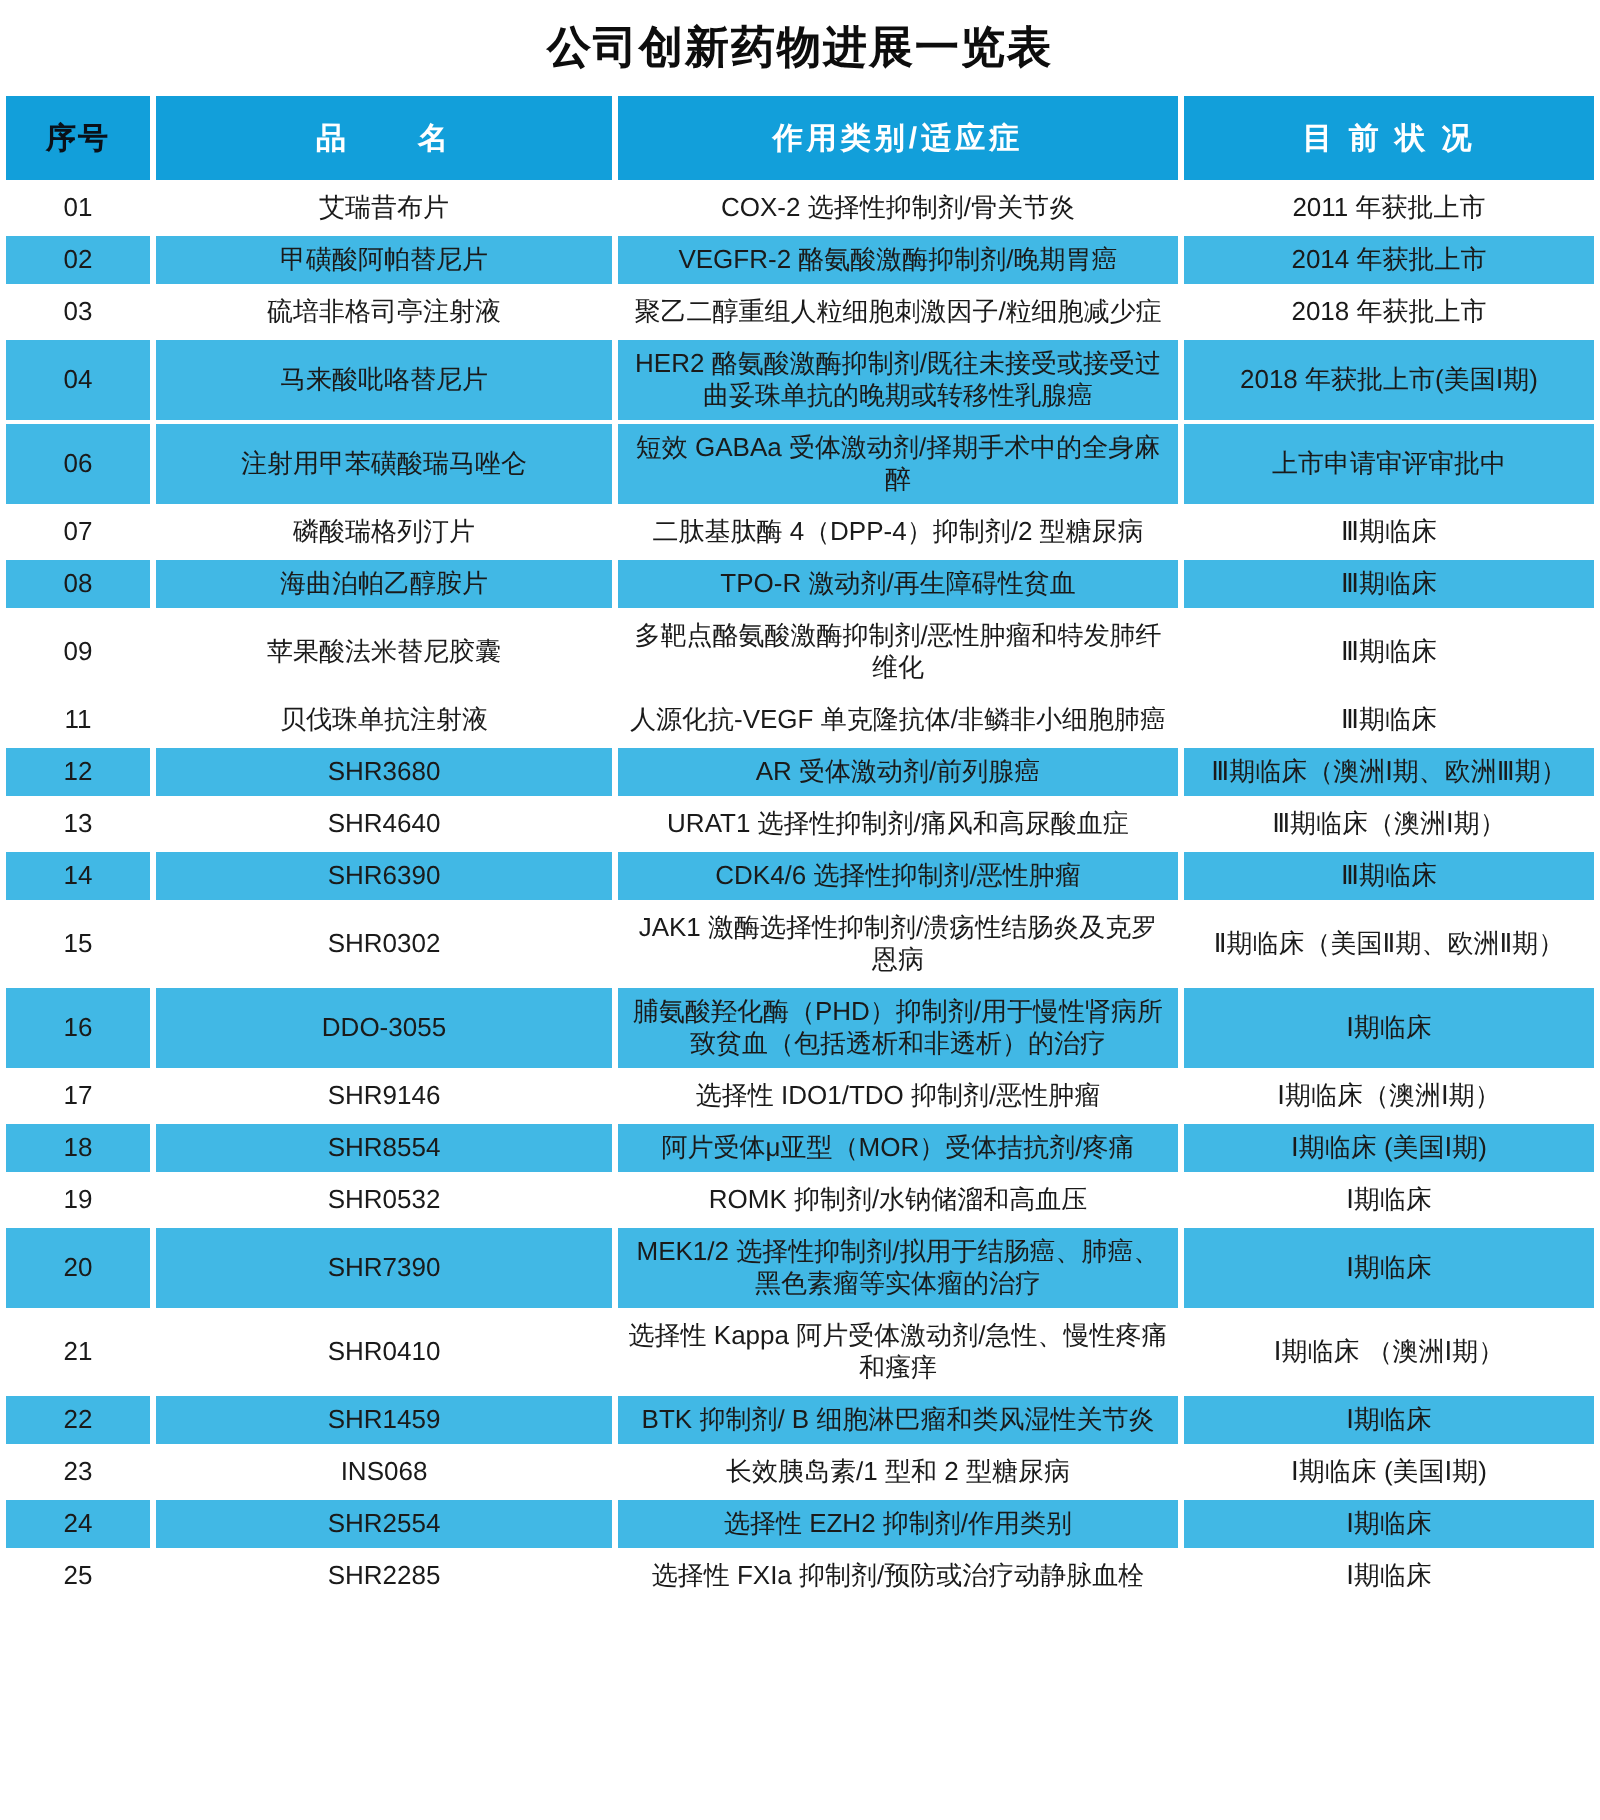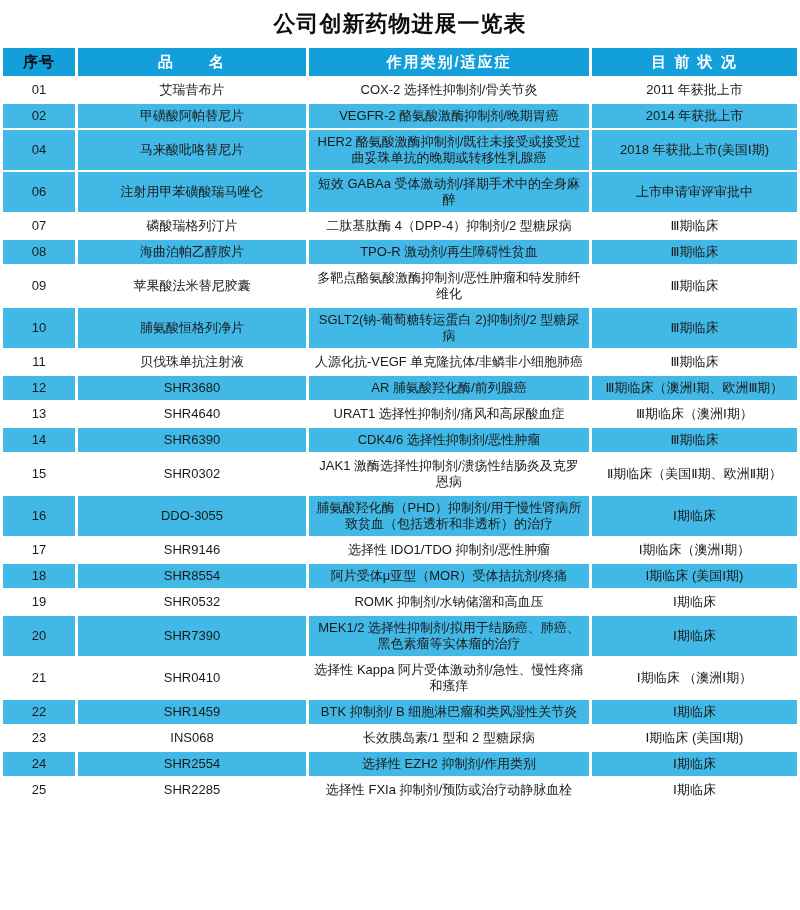--- a/index.html
+++ b/index.html
@@ -34,21 +34,21 @@
   }
   col.c-no{width:72px;}
   col.c-name{width:228px;}
   col.c-cat{width:280px;}
   col.c-status{width:205px;}
   th{
     background:var(--header-blue);
     color:var(--header-text);
     font-size:15px;
     font-weight:700;
-    height:28px;
+    height:42px;
     text-align:center;
     vertical-align:middle;
     letter-spacing:2px;
   }
   th.th-no{color:#0a1018;letter-spacing:1px;}
   td{
     font-size:13px;
     line-height:16px;
     padding:4px 5px;
     text-align:center;
@@ -84,20 +84,26 @@
         <td>艾瑞昔布片</td>
         <td>COX-2 选择性抑制剂/骨关节炎</td>
         <td>2011 年获批上市</td>
       </tr>
       <tr class="row-blue">
         <td>02</td>
         <td>甲磺酸阿帕替尼片</td>
         <td>VEGFR-2 酪氨酸激酶抑制剂/晚期胃癌</td>
         <td>2014 年获批上市</td>
       </tr>
+      <tr class="row-white">
+        <td>03</td>
+        <td>硫培非格司亭注射液</td>
+        <td>聚乙二醇重组人粒细胞刺激因子/粒细胞减少症</td>
+        <td>2018 年获批上市</td>
+      </tr>
       <tr class="row-blue">
         <td>04</td>
         <td>马来酸吡咯替尼片</td>
         <td>HER2 酪氨酸激酶抑制剂/既往未接受或接受过曲妥珠单抗的晚期或转移性乳腺癌</td>
         <td>2018 年获批上市(美国Ⅰ期)</td>
       </tr>
       <tr class="row-blue">
         <td>06</td>
         <td>注射用甲苯磺酸瑞马唑仑</td>
         <td>短效 GABAa 受体激动剂/择期手术中的全身麻醉</td>
@@ -114,36 +120,30 @@
         <td>海曲泊帕乙醇胺片</td>
         <td>TPO-R 激动剂/再生障碍性贫血</td>
         <td>Ⅲ期临床</td>
       </tr>
       <tr class="row-white">
         <td>09</td>
         <td>苹果酸法米替尼胶囊</td>
         <td>多靶点酪氨酸激酶抑制剂/恶性肿瘤和特发肺纤维化</td>
         <td>Ⅲ期临床</td>
       </tr>
-      <tr class="row-blue">
-        <td>10</td>
-        <td>脯氨酸恒格列净片</td>
-        <td>SGLT2(钠-葡萄糖转运蛋白 2)抑制剂/2 型糖尿病</td>
-        <td>Ⅲ期临床</td>
-      </tr>
       <tr class="row-white">
         <td>11</td>
         <td>贝伐珠单抗注射液</td>
         <td>人源化抗-VEGF 单克隆抗体/非鳞非小细胞肺癌</td>
         <td>Ⅲ期临床</td>
       </tr>
       <tr class="row-blue">
         <td>12</td>
         <td>SHR3680</td>
-        <td>AR 脯氨酸羟化酶/前列腺癌</td>
+        <td>AR 受体激动剂/前列腺癌</td>
         <td>Ⅲ期临床（澳洲Ⅰ期、欧洲Ⅲ期）</td>
       </tr>
       <tr class="row-white">
         <td>13</td>
         <td>SHR4640</td>
         <td>URAT1 选择性抑制剂/痛风和高尿酸血症</td>
         <td>Ⅲ期临床（澳洲Ⅰ期）</td>
       </tr>
       <tr class="row-blue">
         <td>14</td>

